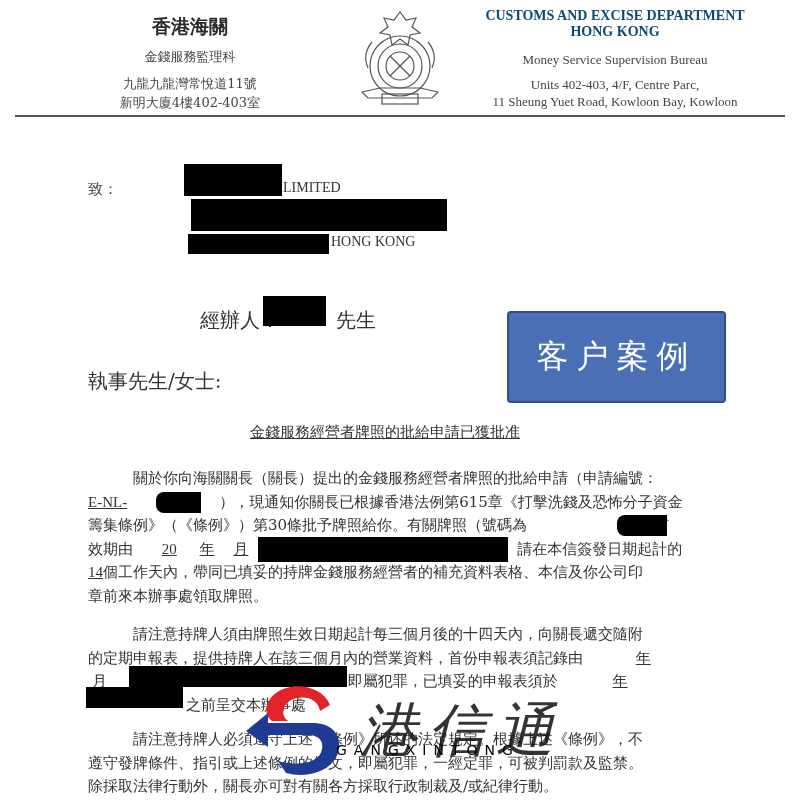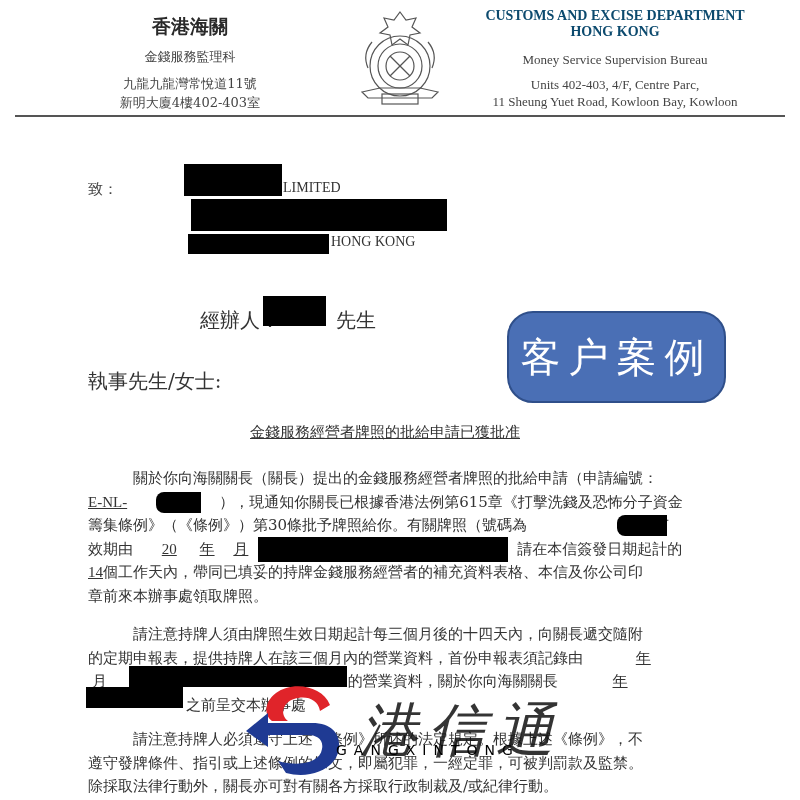--- a/index.html
+++ b/index.html
@@ -15,21 +15,21 @@
   .hdr-en-title { left:470px; top:8px; width:290px; text-align:center; font-size:14px; font-weight:bold; color:#0c4a6e; line-height:16px; }
   .hdr-en-sub { left:470px; top:52px; width:290px; text-align:center; font-size:13px; color:#444; }
   .hdr-en-addr { left:470px; top:76px; width:290px; text-align:center; font-size:13px; color:#444; line-height:17px; }
   .rule { left:15px; top:115px; width:770px; height:2px; background:#555; }
   .to-label { left:88px; top:180px; font-size:15px; color:#444; }
   .line-text { font-size:14px; color:#333; }
   .text15 { font-size:20px; color:#333; }
   .subject { left:250px; top:423px; font-size:15px; color:#333; text-decoration:underline; }
   .para { left:88px; width:630px; font-size:15px; line-height:23.5px; color:#333; text-align:justify; }
   .badge { left:507px; top:311px; width:215px; height:88px; background:#4a6fb5; border:2px solid #2f4f8a;
-           border-radius:26px; color:#fff; font-size:40px; display:flex; align-items:center; justify-content:center; letter-spacing:8px; }
+           border-radius:4px; color:#fff; font-size:32px; display:flex; align-items:center; justify-content:center; letter-spacing:8px; }
   .u { text-decoration:underline; }
   .wm-text { font-size:58px; color:#111; opacity:0.85; letter-spacing:10px; font-style:italic; }
   .wm-sub { font-family:"DejaVu Sans", sans-serif; font-size:14px; letter-spacing:7px; color:#000000; }
 </style>
 </head>
 <body>
 
 <div class="abs hdr-zh-title zh">香港海關</div>
 <div class="abs hdr-zh-sub zh">金錢服務監理科</div>
 <div class="abs hdr-zh-addr zh">
@@ -106,21 +106,21 @@
 <div class="redact" style="left:258px;top:537px;width:250px;height:25px;"></div>
 
 <div class="abs para zh" style="top:623px;">
   <div style="text-indent:45px;">請注意持牌人須由牌照生效日期起計每三個月後的十四天內，向關長遞交隨附</div>
   <div>
     <span>的定期申報表，提供持牌人在該三個月內的營業資料，首份申報表須記錄由</span>
     <span class="u" style="display:inline-block;width:48px;"></span><span class="u">年</span>
   </div>
   <div>
     <span class="u" style="margin-left:4px;">月</span><span style="display:inline-block;width:236px;"></span>
-    <span>的營業資料，關於你向海關關長</span>
+    <span>即屬犯罪，已填妥的申報表須於</span>
     <span class="u" style="display:inline-block;width:50px;"></span><span class="u">年</span>
   </div>
   <div>
     <span style="display:inline-block;width:98px;"></span><span>之前呈交本辦事處</span>
   </div>
 </div>
 <div class="redact" style="left:129px;top:666px;width:218px;height:21px;"></div>
 <div class="redact" style="left:86px;top:687px;width:97px;height:21px;"></div>
 
 <div class="abs para zh" style="top:728px;">

